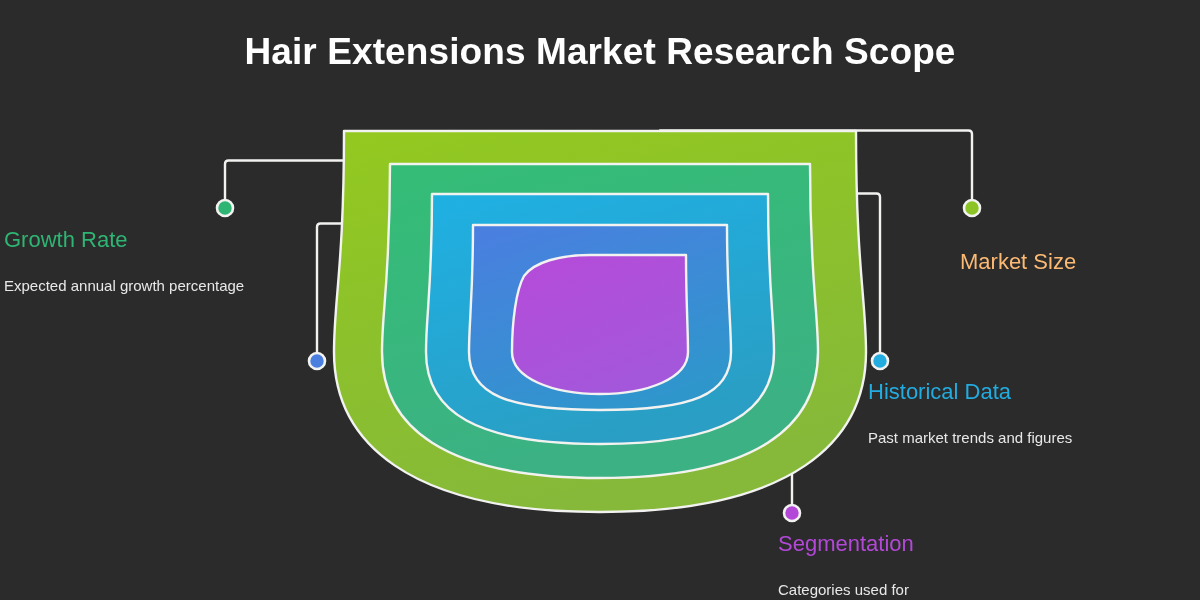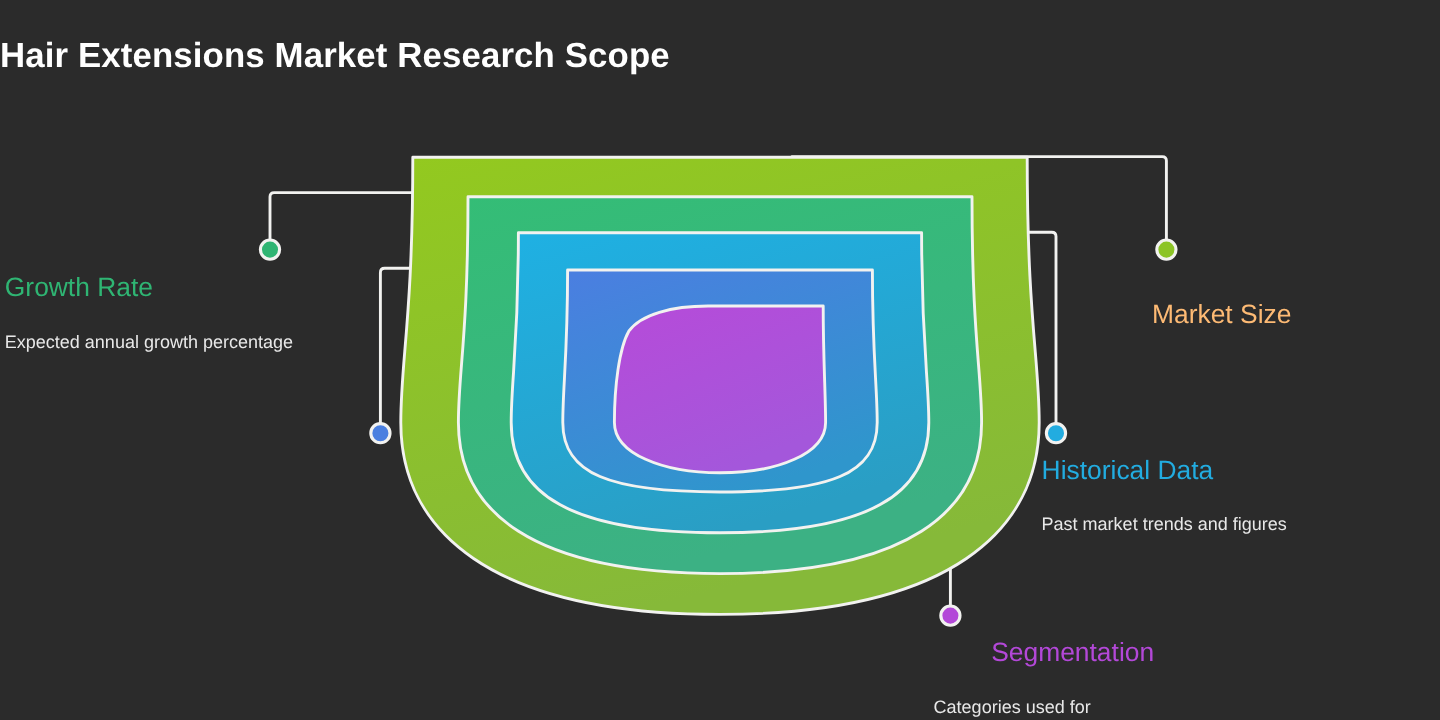--- a/index.html
+++ b/index.html
@@ -6,21 +6,22 @@
   html, body {
     width:1200px; height:600px;
     background:#2b2b2b;
     font-family:"Liberation Sans", sans-serif;
     overflow:hidden;
   }
   #stage { position:relative; width:1200px; height:600px; background:#2b2b2b; }
 
   #page-title {
     position:absolute; top:31px; left:0; width:1200px;
-    font-size:29px; font-weight:bold; color:#ffffff;
+    text-align:center;
+    font-size:37px; font-weight:bold; color:#ffffff;
     letter-spacing:0.1px;
   }
 
   svg.diagram { position:absolute; top:0; left:0; width:1200px; height:600px; }
 
   .node { position:absolute; }
   .node .n-title { font-size:22px; font-weight:normal; line-height:1.12; white-space:nowrap; }
   .node .n-desc  { font-size:15px; color:#e8e8e8; line-height:1.42; margin-top:22px; }
 
   .n-left  { }
@@ -133,17 +134,17 @@
 <div class="node n-right" id="node-market-size">
   <div class="n-title" style="color: #fdba74; margin-top: 22px;">Market Size</div>
 </div>
 
 <div class="node n-right" id="node-historical">
   <div class="n-title" style="color: rgb(34, 172, 224);">Historical Data</div>
   <div class="n-desc">Past market trends and figures</div>
 </div>
 
 <div class="node n-right" id="node-segmentation">
-  <div class="n-title" style="color: rgb(179, 72, 216); margin-left: 48px;">Segmentation</div>
+  <div class="n-title" style="color: rgb(179, 72, 216);">Segmentation</div>
   <div class="n-desc">Categories used for</div>
 </div>
 
 </div>
 
 </body></html>

